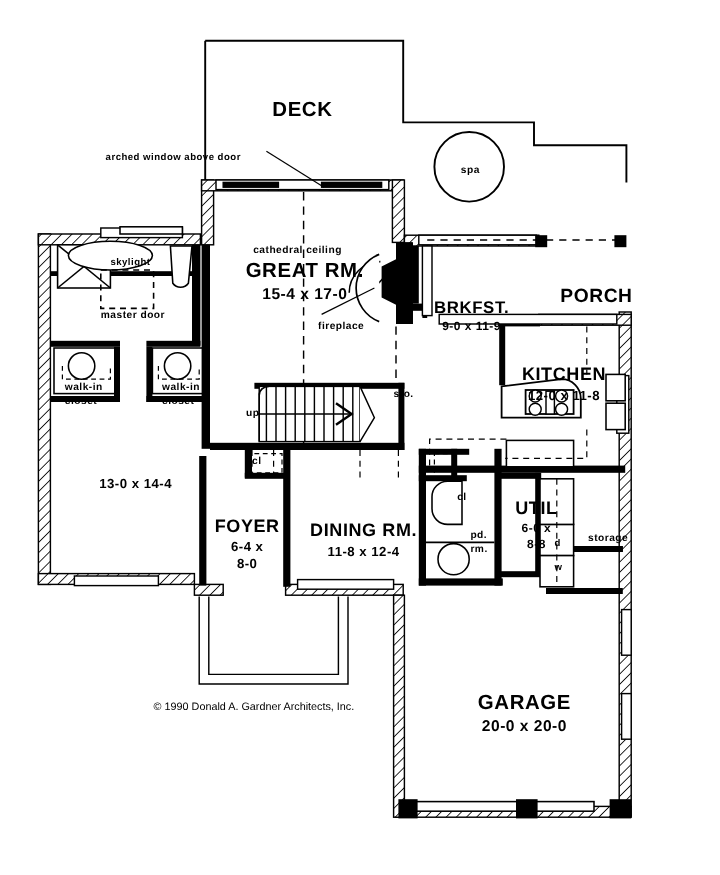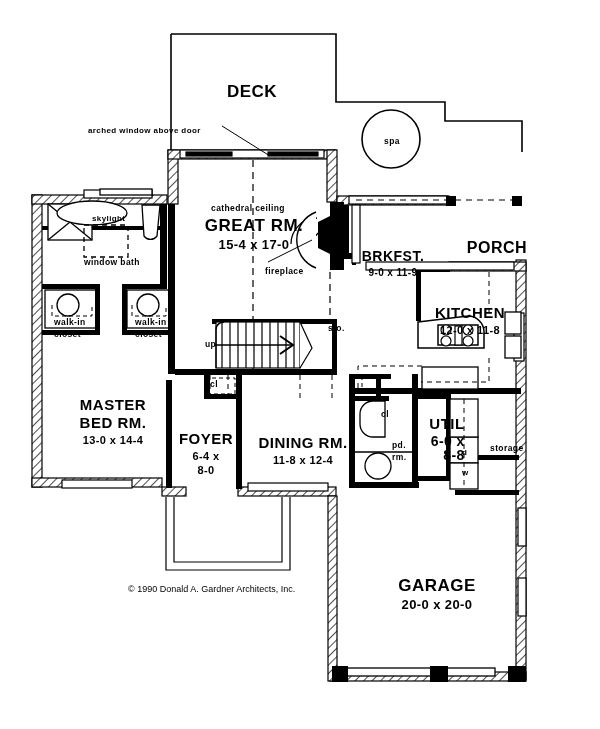--- a/index.html
+++ b/index.html
@@ -297,24 +297,20 @@
       </div>
       <div class="lbl ctr" style="left: 470px; top: 304px;">
         <div class="room-name" style="font-size: 15px; line-height: 18px;">
           <div>KITCHEN</div>
         </div>
         <div class="room-dim" style="font-size: 11px; line-height: 14px; margin-top: 1px;">
           <div>12-0 x 11-8</div>
         </div>
       </div>
       <div class="lbl ctr" style="left: 113px; top: 396px;">
-        <div class="room-name" style="font-size: 15px; line-height: 18px;">
-          <div>MASTER</div>
-          <div>BED RM.</div>
-        </div>
         <div class="room-dim" style="font-size: 11px; line-height: 14px; margin-top: 1px;">
           <div>13-0 x 14-4</div>
         </div>
       </div>
       <div class="lbl ctr" style="left: 206px; top: 430px;">
         <div class="room-name" style="font-size: 15px; line-height: 18px;">
           <div>FOYER</div>
         </div>
         <div class="room-dim" style="font-size: 11px; line-height: 14px; margin-top: 1px;">
           <div>6-4 x</div>
@@ -326,21 +322,21 @@
           <div>DINING RM.</div>
         </div>
         <div class="room-dim" style="font-size: 11px; line-height: 14px; margin-top: 1px;">
           <div>11-8 x 12-4</div>
         </div>
       </div>
       <div class="lbl ctr" style="left: 447px; top: 415px;">
         <div class="room-name" style="font-size: 15px; line-height: 18px;">
           <div>UTIL</div>
         </div>
-        <div class="room-dim" style="font-size: 14px; line-height: 14px; margin-top: 1px; text-align: right;">
+        <div class="room-dim" style="font-size: 10px; line-height: 14px; margin-top: 1px;">
           <div>6-0 x</div>
           <div>8-8</div>
         </div>
       </div>
       <div class="lbl ctr" style="left: 437px; top: 576px;">
         <div class="room-name" style="font-size: 17px; line-height: 20px;">
           <div>GARAGE</div>
         </div>
         <div class="room-dim" style="font-size: 13px; line-height: 16px; margin-top: 1px;">
           <div>20-0 x 20-0</div>
@@ -349,21 +345,21 @@
       <div class="lbl note" style="left: 88px; top: 125px; font-size: 8px; line-height: 11px; letter-spacing: 0.4px;">
         <div>arched window above door</div>
       </div>
       <div class="lbl note" style="left: 211px; top: 203px; font-size: 8.5px; line-height: 11.5px; letter-spacing: 0.4px;">
         <div>cathedral ceiling</div>
       </div>
       <div class="lbl note" style="left: 92px; top: 213px; font-size: 8px; line-height: 11px; letter-spacing: 0.4px;">
         <div>skylight</div>
       </div>
       <div class="lbl note" style="left: 84px; top: 257px; font-size: 8.5px; line-height: 11.5px; letter-spacing: 0.4px;">
-        <div>window bath</div>
+        <div>master door</div>
       </div>
       <div class="lbl note" style="left: 265px; top: 266px; font-size: 8.5px; line-height: 11.5px; letter-spacing: 0.4px;">
         <div>fireplace</div>
       </div>
       <div class="lbl note" style="left: 384px; top: 136px; font-size: 8.5px; line-height: 11.5px; letter-spacing: 0.4px;">
         <div>spa</div>
       </div>
       <div class="lbl note" style="left: 54px; top: 317px; font-size: 8.5px; line-height: 11.5px; letter-spacing: 0.4px;">
         <div>walk-in</div>
         <div>closet</div>

